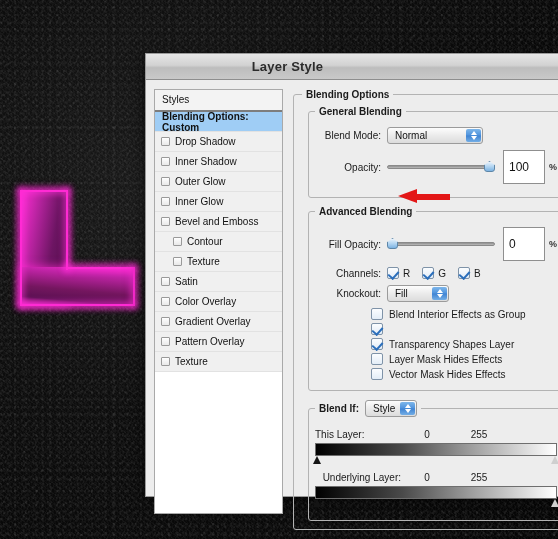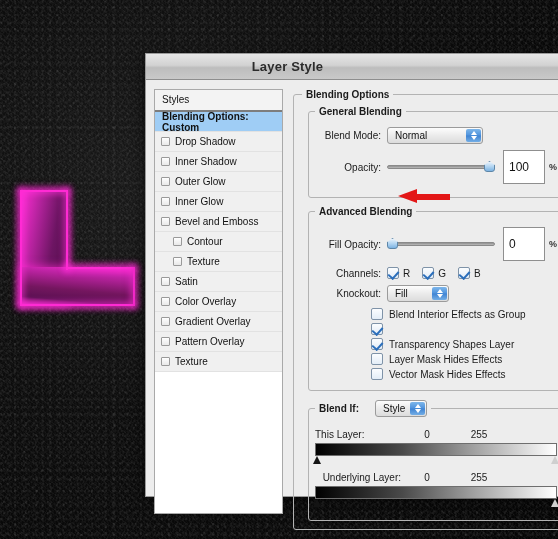--- a/index.html
+++ b/index.html
@@ -364,21 +364,21 @@
                 <span>Layer Mask Hides Effects</span>
               </div>
               <div class="optline">
                 <span class="cbx"></span>
                 <span>Vector Mask Hides Effects</span>
               </div>
             </div>
         </fieldset>
 
         <fieldset class="inner" style="margin-top:9px; padding-bottom:10px">
-          <legend style="display:flex; align-items:center; gap:16px">
+          <legend style="display:flex; align-items:center; gap:6px">
             <span>Blend If:</span>
             <span class="popup" style="width:52px; font-weight:normal">
               <span>Style</span>
               <span class="arrows">
                   <i class="up"></i>
                   <i class="dn"></i>
                 </span>
             </span>
           </legend>
 

